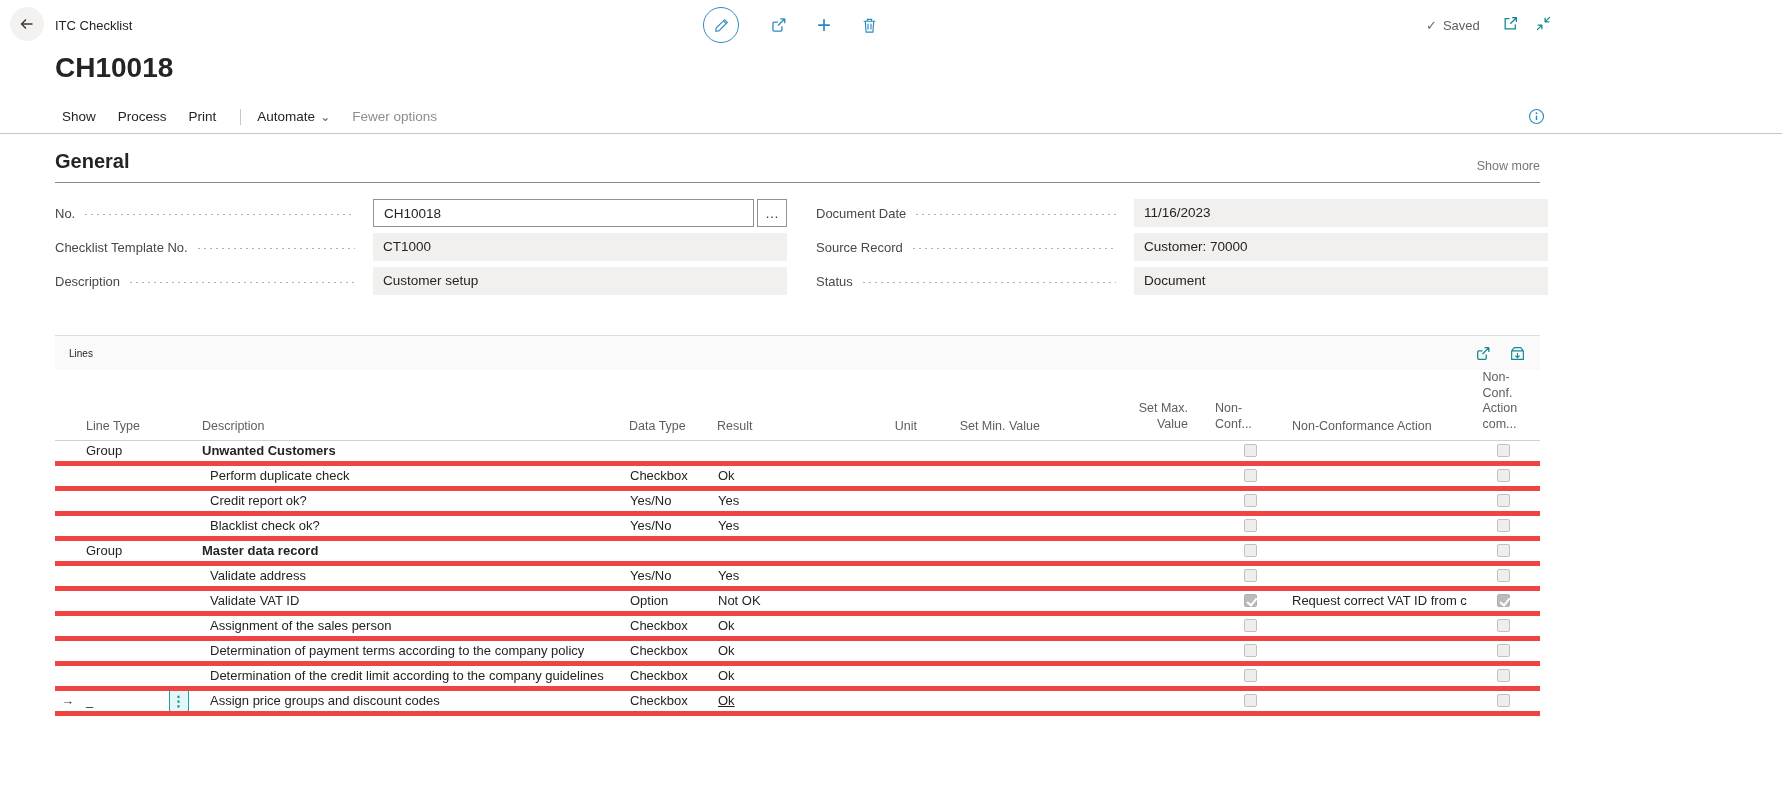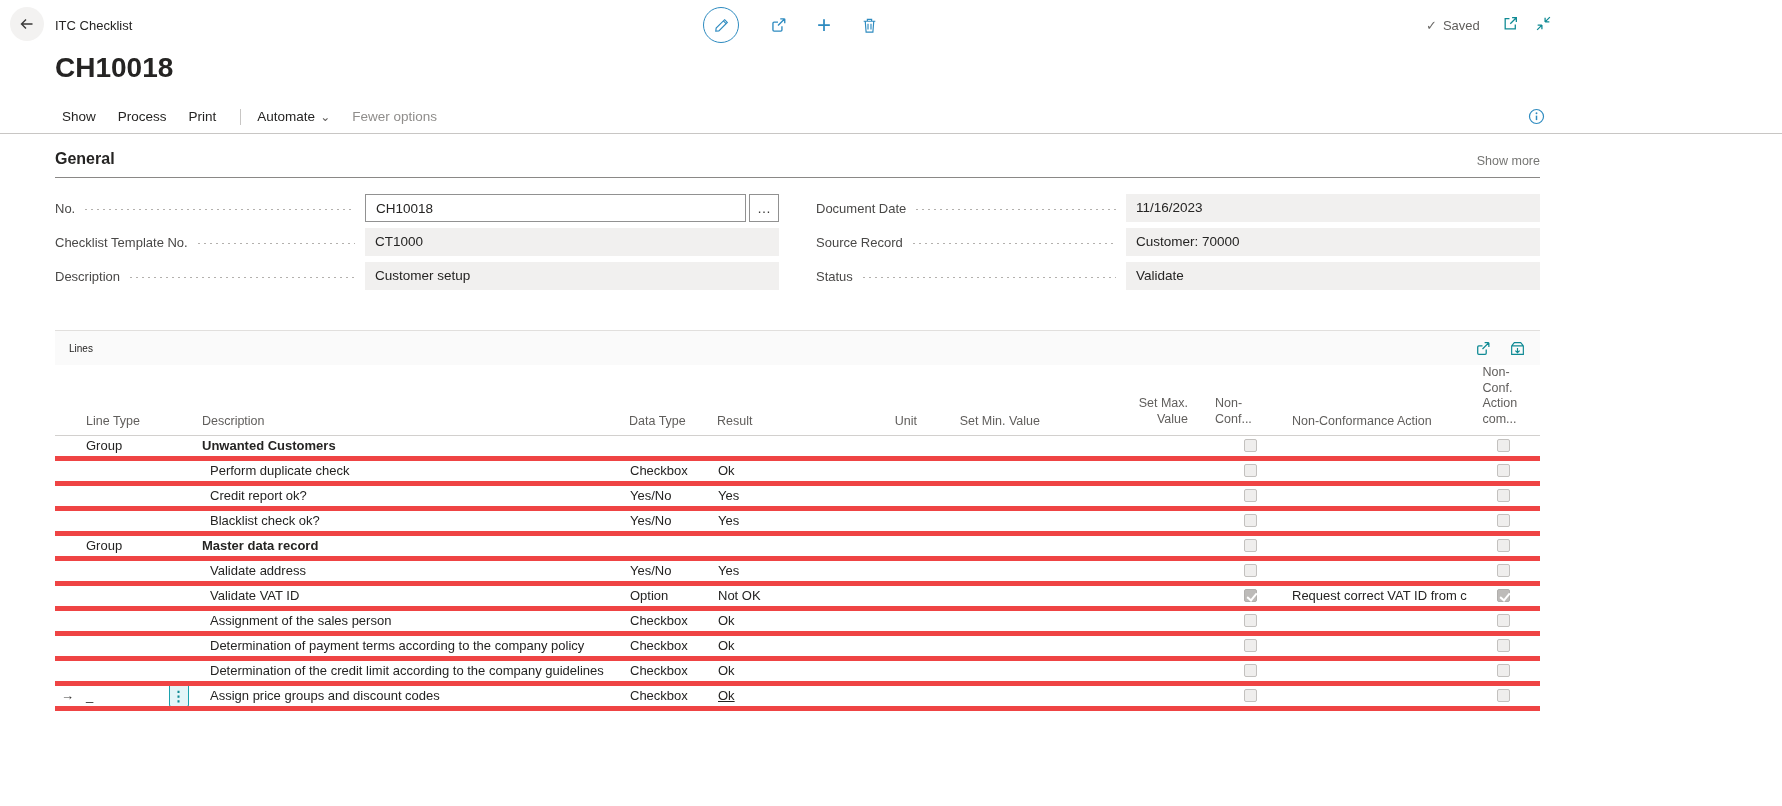--- a/index.html
+++ b/index.html
@@ -39,25 +39,25 @@
     padding:0 14px 0 0;margin-right:8px;font-family:inherit;display:flex;align-items:center;gap:5px;}
   .action-sep{width:1px;height:16px;background:#c8c6c4;margin:0 16px 0 2px;}
   .action-item.muted-item{color:#8f8d8b;}
   .chevron{font-size:12px;color:#605e5c;line-height:1;}
   .info-btn{position:absolute;left:1528px;top:8px;color:var(--accent);}
 
   
   .content{width:1485px;margin-left:55px;}
   .section-head{display:flex;justify-content:space-between;align-items:flex-end;
     padding:16px 0 9px 0;border-bottom:1px solid #8a8886;}
-  .section-title{font-size:16px;font-weight:700;color:var(--text);}
+  .section-title{font-size:20px;font-weight:700;color:var(--text);}
   .show-more{background:none;border:none;font-size:12.5px;color:#767674;cursor:pointer;font-family:inherit;}
   .fields{display:flex;gap:37px;margin-top:16px;}
   .field-col{width:724px;display:flex;flex-direction:column;gap:6px;}
-  .field-row{display:grid;grid-template-columns:310px 414px;align-items:center;height:28px;}
+  .field-row{display:grid;grid-template-columns:310px 414px;align-items:center;height:28px;gap:8px;}
   .label-wrap{display:flex;align-items:center;overflow:hidden;}
   .field-label{font-size:13px;color:#494847;white-space:nowrap;}
   .leader{flex:1;height:3px;margin:2px 10px 0 8px;
     background-image:radial-gradient(circle,#b3b0ad 0.9px,transparent 1px);
     background-size:6px 3px;background-repeat:repeat-x;background-position:left center;}
   .value-wrap{display:flex;align-items:center;gap:3px;height:28px;}
   .field-input{flex:1;height:28px;border:1px solid #919191;padding:0 10px;font-size:13.5px;
     font-family:inherit;color:var(--text);background:#fff;}
   .assist-edit{width:30px;height:28px;border:1px solid #919191;background:#fff;color:#3b3a39;
     font-size:14px;cursor:pointer;line-height:1;}
@@ -254,21 +254,21 @@
           <span class="field-label">Source Record</span>
           <span class="leader"></span>
         </div>
         <div class="field-readonly">Customer: 70000</div>
       </div>
       <div class="field-row">
         <div class="label-wrap">
           <span class="field-label">Status</span>
           <span class="leader"></span>
         </div>
-        <div class="field-readonly">Validate</div>
+        <div class="field-readonly">Document</div>
       </div>
     </div>
   </div>
 
   <div class="lines-section">
     <div class="lines-head">
       <div class="lines-title">Lines</div>
       <div class="lines-icons">
         <button class="icon-btn" style="color:var(--teal)">
           <span>

